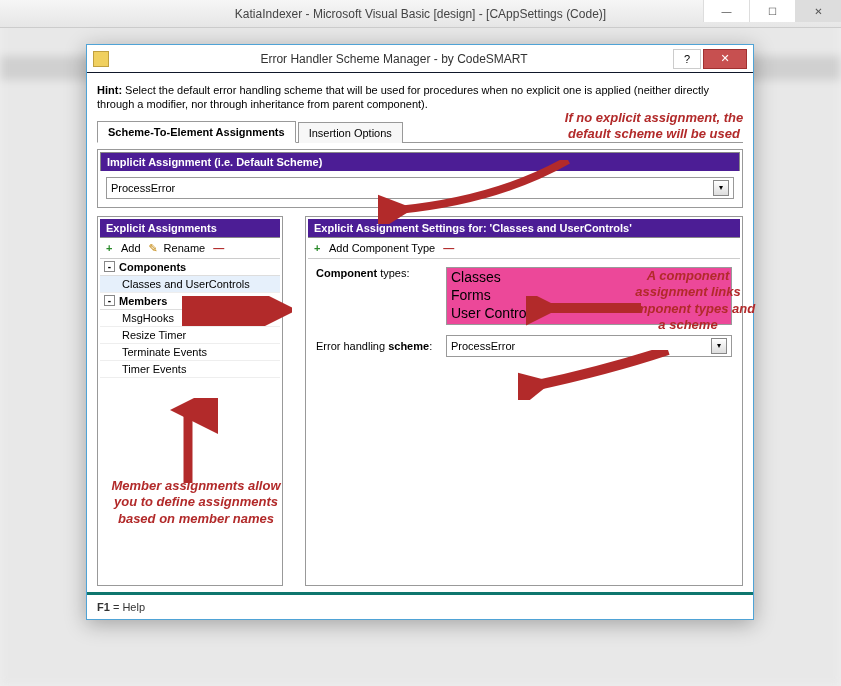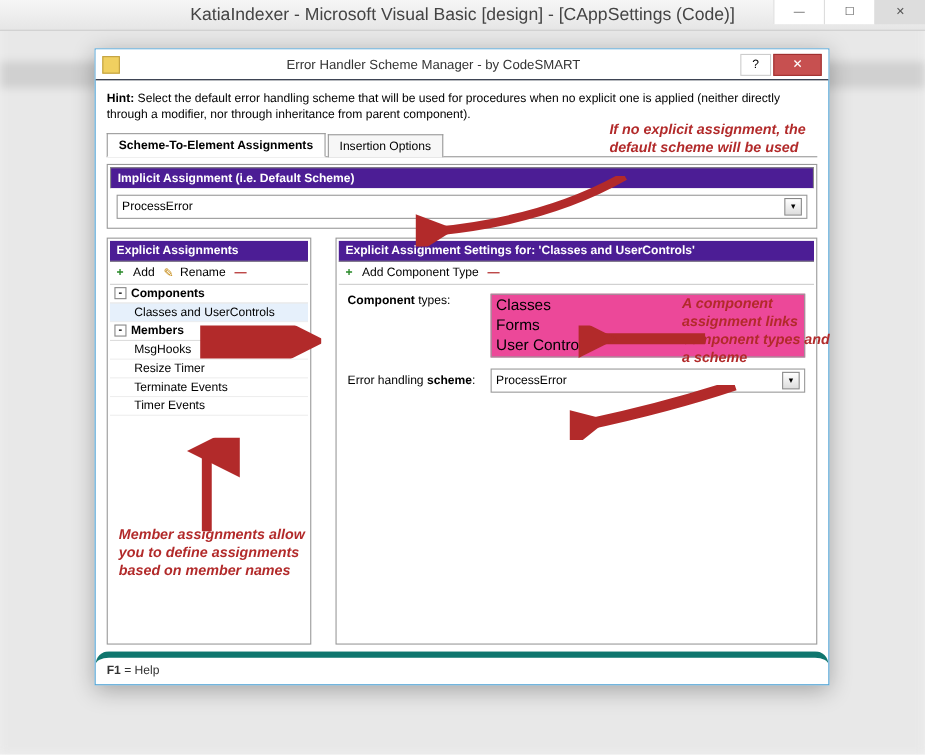--- a/index.html
+++ b/index.html
@@ -3,21 +3,21 @@
 <meta charset="utf-8">
 <style>
 * { box-sizing: border-box; margin: 0; padding: 0; font-family: "Segoe UI", Tahoma, sans-serif; }
 body { background: #f0f0f0; width: 841px; height: 686px; overflow: hidden; position: relative; }
 
 .bg-blur { position: absolute; inset: 0; background: #e8e8e8; filter: blur(4px); }
 .bg-blur::before { content:""; position:absolute; top:56px; left:0; right:0; height:24px; background:#d0d0d0; }
 
 .main-window { position: absolute; top: 0; left: 0; right: 0; }
 .main-titlebar { height: 28px; display:flex; align-items:center; justify-content:center; background: linear-gradient(#f6f6f6,#e6e6e6); border-bottom:1px solid #ccc; position:relative; }
-.main-titlebar .title { font-size: 16px; color:#444; }
+.main-titlebar .title { font-size: 12px; color:#444; }
 .win-btns { position:absolute; right:0; top:0; height:22px; display:flex; }
 .win-btn { width:46px; height:22px; display:flex; align-items:center; justify-content:center; font-size:10px; color:#555; border-left:1px solid #ddd; background:#fff; }
 .win-btn.cl { background:#ddd; }
 
 .dialog { position:absolute; left:86px; top:44px; width:668px; background:#fff; border:1px solid #4fa3d6; box-shadow:0 4px 20px rgba(0,0,0,0.3); }
 .dlg-titlebar { height:28px; background:#fff; display:flex; align-items:center; padding:0 6px; position:relative; border-bottom:1px solid #0f172a; }
 .dlg-icon { width:16px; height:16px; background:#f0d060; border:1px solid #c0a040; margin-right:8px; }
 .dlg-title { font-size:12px; color:#333; flex:1; text-align:center; }
 .dlg-btns { display:flex; }
 .dlg-btn { width:28px; height:20px; display:flex; align-items:center; justify-content:center; font-size:11px; border:1px solid #ccc; margin-left:2px; background:#fff; }
@@ -64,23 +64,23 @@
 .row { display:flex; margin-bottom:10px; }
 .row .lbl { width:130px; }
 .row .val { flex:1; }
 .listbox { border:1px solid #999; background:#ec4899; min-height:58px; font-size:14px; }
 .listbox div { padding:1px 4px; }
 .ddrow { display:flex; align-items:center; }
 .ddrow .dd { margin:0; flex:1; }
 
 .right-panel.redout { height:370px; }
 
-.footer { padding:6px 10px; font-size:11px; border-top:6px solid #0f766e; margin-top:6px; color:#333;border-radius:12px; }
-
-.annot { position:absolute; color:#b22a2a; font-style:italic; font-weight:bold; font-size:13px; line-height:1.25; pointer-events:none; }
+.footer { padding:6px 10px; font-size:11px; border-top:3px solid #0f766e; margin-top:6px; color:#333; }
+
+.annot { position:absolute; color:#b22a2a; font-style:italic; font-weight:bold; font-size:13px; line-height:1.25; text-align:center; pointer-events:none; }
 .arrow { position:absolute; pointer-events:none; }
 .arrow svg { display:block; }
 </style>
 </head>
 <body>
 
 <div class="bg-blur"></div>
 
 <div class="main-window">
   <div class="main-titlebar">

